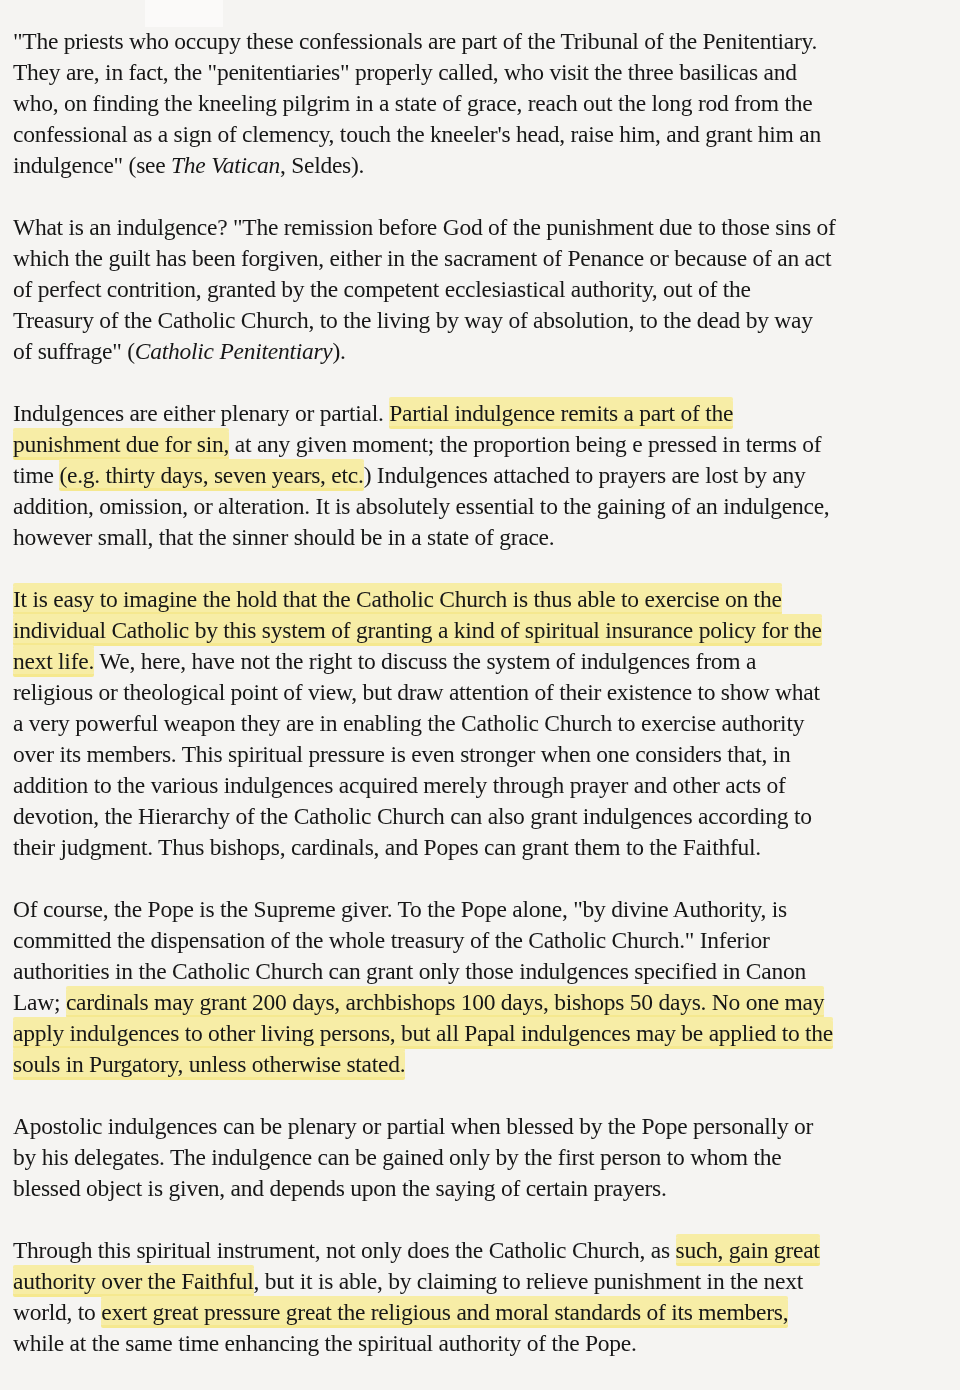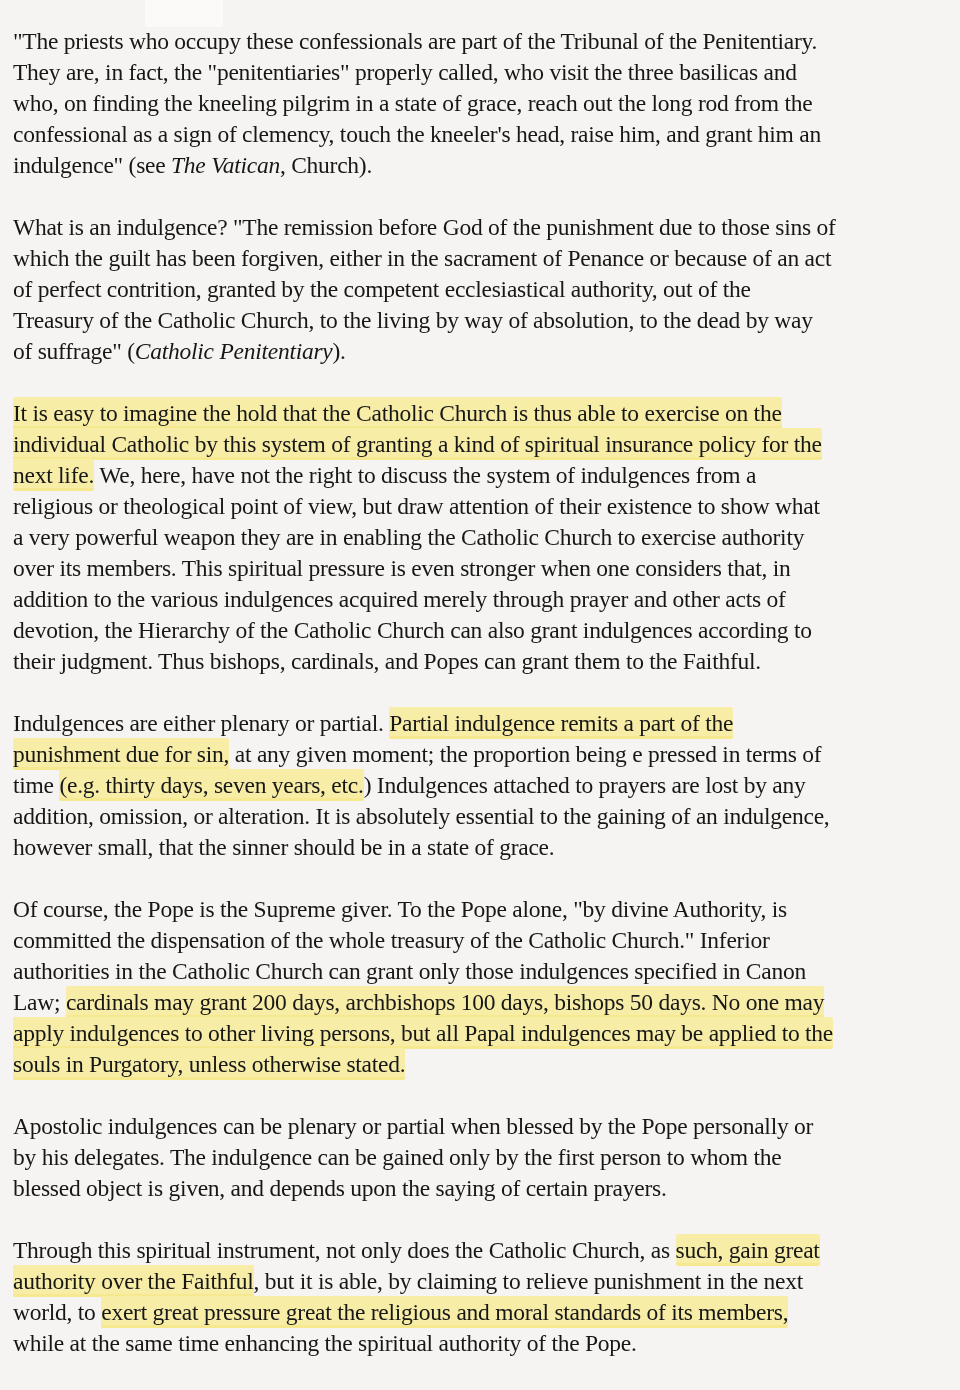--- a/index.html
+++ b/index.html
@@ -53,40 +53,40 @@
 </head>
 <body>
 
 <div class="page">
   <div class="scan-artifact"></div>
   <div class="text-block">
     <p class="para"><span>"The priests who occupy these confessionals are part of the Tribunal of the Penitentiary.
 They are, in fact, the "penitentiaries" properly called, who visit the three basilicas and
 who, on finding the kneeling pilgrim in a state of grace, reach out the long rod from the
 confessional as a sign of clemency, touch the kneeler's head, raise him, and grant him an
-indulgence" (see </span><em class="ital">The Vatican</em><span>, Church).</span></p>
+indulgence" (see </span><em class="ital">The Vatican</em><span>, Seldes).</span></p>
     <p class="para"><span>What is an indulgence? "The remission before God of the punishment due to those sins of
 which the guilt has been forgiven, either in the sacrament of Penance or because of an act
 of perfect contrition, granted by the competent ecclesiastical authority, out of the
 Treasury of the Catholic Church, to the living by way of absolution, to the dead by way
 of suffrage" (</span><em class="ital">Catholic Penitentiary</em><span>).</span></p>
+    <p class="para"><span>Indulgences are either plenary or partial. </span><span class="hl">Partial indulgence remits a part of the
+punishment due for sin,</span><span> at any given moment; the proportion being e pressed in terms of
+time </span><span class="hl">(e.g. thirty days, seven years, etc.</span><span>) Indulgences attached to prayers are lost by any
+addition, omission, or alteration. It is absolutely essential to the gaining of an indulgence,
+however small, that the sinner should be in a state of grace.</span></p>
     <p class="para"><span class="hl">It is easy to imagine the hold that the Catholic Church is thus able to exercise on the
 individual Catholic by this system of granting a kind of spiritual insurance policy for the
 next life.</span><span> We, here, have not the right to discuss the system of indulgences from a
 religious or theological point of view, but draw attention of their existence to show what
 a very powerful weapon they are in enabling the Catholic Church to exercise authority
 over its members. This spiritual pressure is even stronger when one considers that, in
 addition to the various indulgences acquired merely through prayer and other acts of
 devotion, the Hierarchy of the Catholic Church can also grant indulgences according to
 their judgment. Thus bishops, cardinals, and Popes can grant them to the Faithful.</span></p>
-    <p class="para"><span>Indulgences are either plenary or partial. </span><span class="hl">Partial indulgence remits a part of the
-punishment due for sin,</span><span> at any given moment; the proportion being e pressed in terms of
-time </span><span class="hl">(e.g. thirty days, seven years, etc.</span><span>) Indulgences attached to prayers are lost by any
-addition, omission, or alteration. It is absolutely essential to the gaining of an indulgence,
-however small, that the sinner should be in a state of grace.</span></p>
     <p class="para"><span>Of course, the Pope is the Supreme giver. To the Pope alone, "by divine Authority, is
 committed the dispensation of the whole treasury of the Catholic Church." Inferior
 authorities in the Catholic Church can grant only those indulgences specified in Canon
 Law; </span><span class="hl">cardinals may grant 200 days, archbishops 100 days, bishops 50 days. No one may
 apply indulgences to other living persons, but all Papal indulgences may be applied to the
 souls in Purgatory, unless otherwise stated.</span></p>
     <p class="para"><span>Apostolic indulgences can be plenary or partial when blessed by the Pope personally or
 by his delegates. The indulgence can be gained only by the first person to whom the
 blessed object is given, and depends upon the saying of certain prayers.</span></p>
     <p class="para"><span>Through this spiritual instrument, not only does the Catholic Church, as </span><span class="hl">such, gain great

